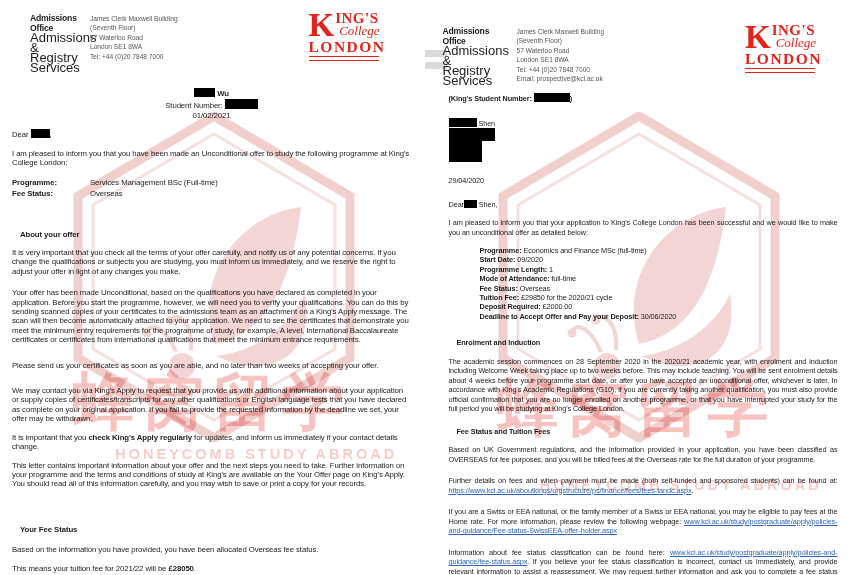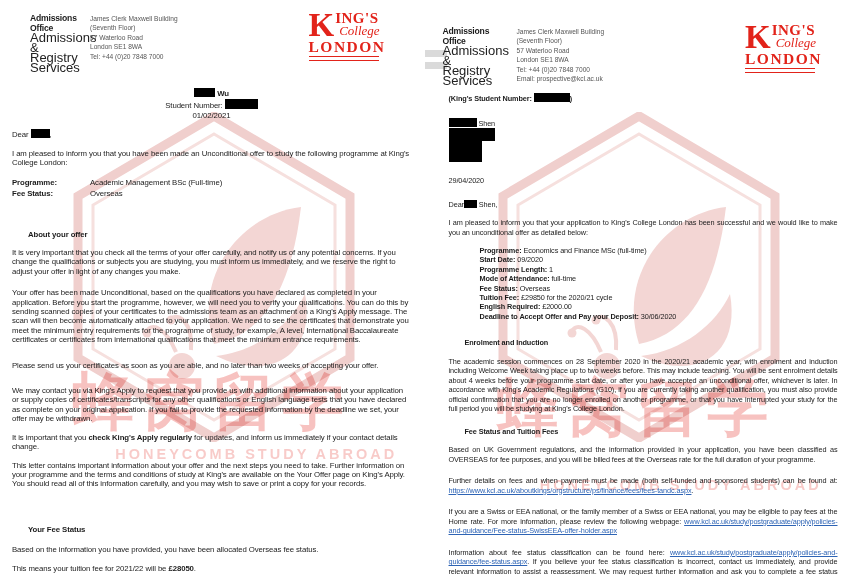--- a/index.html
+++ b/index.html
@@ -35,21 +35,21 @@
   .logo-london{font-size:15.5px;font-weight:bold;letter-spacing:1.5px;line-height:15px;margin-top:1px;}
   .logo-rules{margin-top:2px;border-top:1.5px solid #e2231a;border-bottom:1.5px solid #e2231a;height:3px;width:70px;}
 
   .artifact{position:absolute;left:0;width:22px;height:7px;background:#dadada;z-index:1;}
 
   
   .content{position:absolute;z-index:2;}
   .page-left  .content{top:88px;left:12px;width:399px;font-size:7.8px;line-height:9.4px;letter-spacing:-0.1px;}
   .page-right .content{top:93px;left:24px;width:389px;font-size:7.3px;line-height:9.5px;letter-spacing:-0.1px;text-align:justify;}
   .bp{margin:9px 0 0;}
-  .bh{margin:9px 16px 0;font-weight:bold;}
+  .bh{margin:9px 8px 0;font-weight:bold;}
   .bl{margin:9px 0 0;}
   .content > :first-child{margin-top:0;}
   .ln{text-align:left;}
   .recipient .ln{line-height:9.8px;text-align:center;}
   .kv .ln{line-height:11px;}
   .details .ln{line-height:9.4px;margin-left:31px;}
   .b{font-weight:bold;}
   .lbl{display:inline-block;font-weight:bold;}
   .link{color:#2e64b5;text-decoration:underline;cursor:pointer;}
   .redact{display:inline-block;background:#000;vertical-align:-1px;}
@@ -101,21 +101,21 @@
       <div class="bl recipient">
         <div class="ln"><span class="redact" style="width: 21px; height: 9px;"></span><span> </span><span class="b">Wu</span></div>
         <div class="ln"><span>Student Number: </span><span class="redact" style="width: 33px; height: 10px;"></span></div>
         <div class="ln"><span>01/02/2021</span></div>
       </div>
       <div class="bl ">
         <div class="ln"><span>Dear </span><span class="redact" style="width: 19px; height: 9px;"></span><span>,</span></div>
       </div>
       <p class="bp"><span>I am pleased to inform you that you have been made an Unconditional offer to study the following programme at King's College London:</span></p>
       <div class="bl kv">
-        <div class="ln"><span class="b lbl" style="width: 78px;">Programme:</span><span>Academic Management BSc (Full-time)</span></div>
+        <div class="ln"><span class="b lbl" style="width: 78px;">Programme:</span><span>Services Management BSc (Full-time)</span></div>
         <div class="ln"><span class="b lbl" style="width: 78px;">Fee Status:</span><span>Overseas</span></div>
       </div>
       <div style="height: 22px;"></div>
       <div class="bh">About your offer</div>
       <p class="bp"><span>It is very important that you check all the terms of your offer carefully, and notify us of any potential concerns. If you change the qualifications or subjects you are studying, you must inform us immediately, and we reserve the right to adjust your offer in light of any changes you make.</span></p>
       <div style="height: 3px;"></div>
       <p class="bp"><span>Your offer has been made Unconditional, based on the qualifications you have declared as completed in your application. Before you start the programme, however, we will need you to verify your qualifications. You can do this by sending scanned copies of your certificates to the admissions team as an attachment on a King's Apply message. The scan will then become automatically attached to your application. We need to see the certificates that demonstrate you meet the minimum entry requirements for the programme of study, for example, A level, International Baccalaureate certificates or certificates from international qualifications that meet the minimum entrance requirements.</span></p>
       <div style="height: 7px;"></div>
       <p class="bp"><span>Please send us your certificates as soon as you are able, and no later than two weeks of accepting your offer.</span></p>
       <div style="height: 7px;"></div>
@@ -194,21 +194,21 @@
         <div class="ln"><span>Dear</span><span class="redact" style="width: 13px; height: 8px;"></span><span> Shen,</span></div>
       </div>
       <p class="bp"><span>I am pleased to inform you that your application to King's College London has been successful and we would like to make you an unconditional offer as detailed below:</span></p>
       <div class="bl details">
         <div class="ln"><span class="b">Programme: </span><span>Economics and Finance MSc (full-time)</span></div>
         <div class="ln"><span class="b">Start Date: </span><span>09/2020</span></div>
         <div class="ln"><span class="b">Programme Length: </span><span>1</span></div>
         <div class="ln"><span class="b">Mode of Attendance: </span><span>full-time</span></div>
         <div class="ln"><span class="b">Fee Status: </span><span>Overseas</span></div>
         <div class="ln"><span class="b">Tuition Fee: </span><span>£29850 for the 2020/21 cycle</span></div>
-        <div class="ln"><span class="b">English Required: </span><span>£2000.00</span></div>
+        <div class="ln"><span class="b">Deposit Required: </span><span>£2000.00</span></div>
         <div class="ln"><span class="b">Deadline to Accept Offer and Pay your Deposit: </span><span>30/06/2020</span></div>
       </div>
       <div style="height: 8px;"></div>
       <div class="bh">Enrolment and Induction</div>
       <p class="bp"><span>The academic session commences on 28 September 2020 in the 2020/21 academic year, with enrolment and induction including Welcome Week taking place up to two weeks before. This may include teaching. You will be sent enrolment details about 4 weeks before your programme start date, or after you have accepted an unconditional offer, whichever is later. In accordance with King's Academic Regulations (G10), if you are currently taking another qualification, you must also provide official confirmation that you are no longer enrolled on another programme, or that you have interrupted your study for the full period you will be studying at King's College London.</span></p>
       <div style="height: 4px;"></div>
       <div class="bh">Fee Status and Tuition Fees</div>
       <p class="bp"><span>Based on UK Government regulations, and the information provided in your application, you have been classified as OVERSEAS for fee purposes, and you will be billed fees at the Overseas rate for the full duration of your programme.</span></p>
       <div style="height: 3px;"></div>
       <p class="bp"><span>Further details on fees and when payment must be made (both self-funded and sponsored students) can be found at: </span><span class="link">https://www.kcl.ac.uk/aboutkings/orgstructure/ps/finance/fees/fees-tandc.aspx</span><span>.</span></p>

